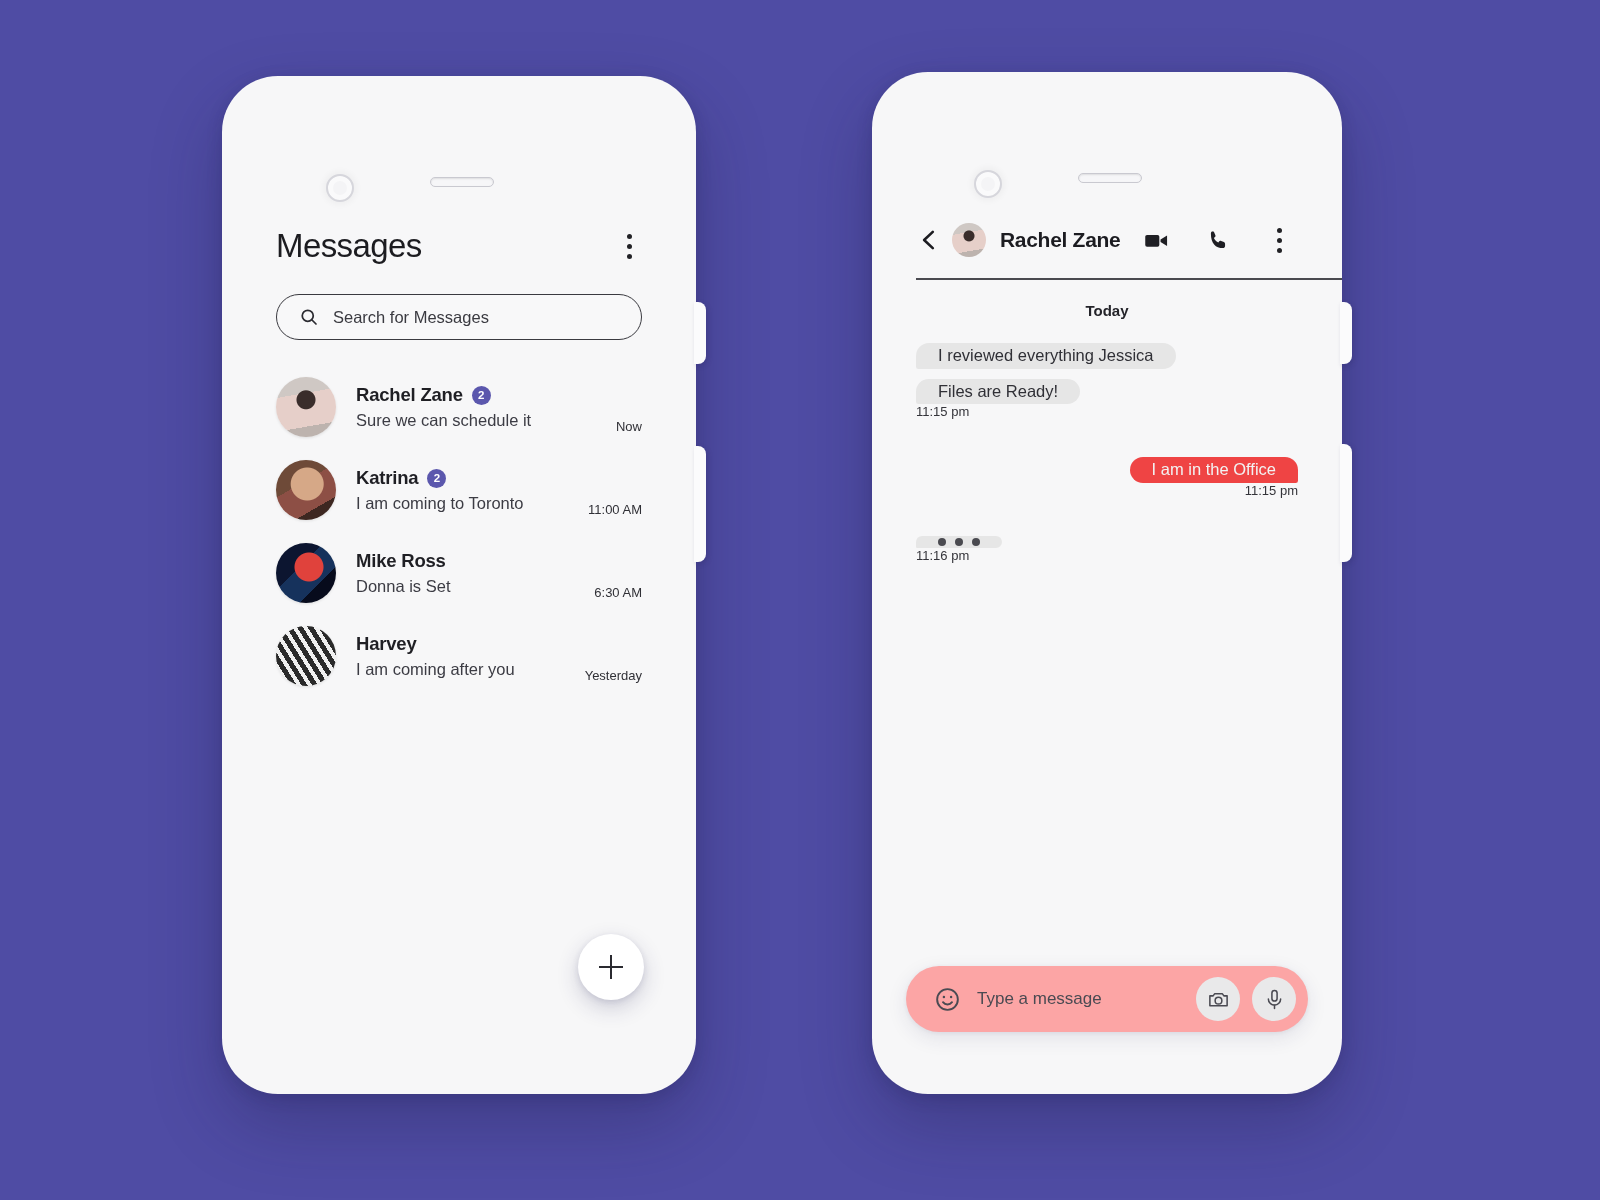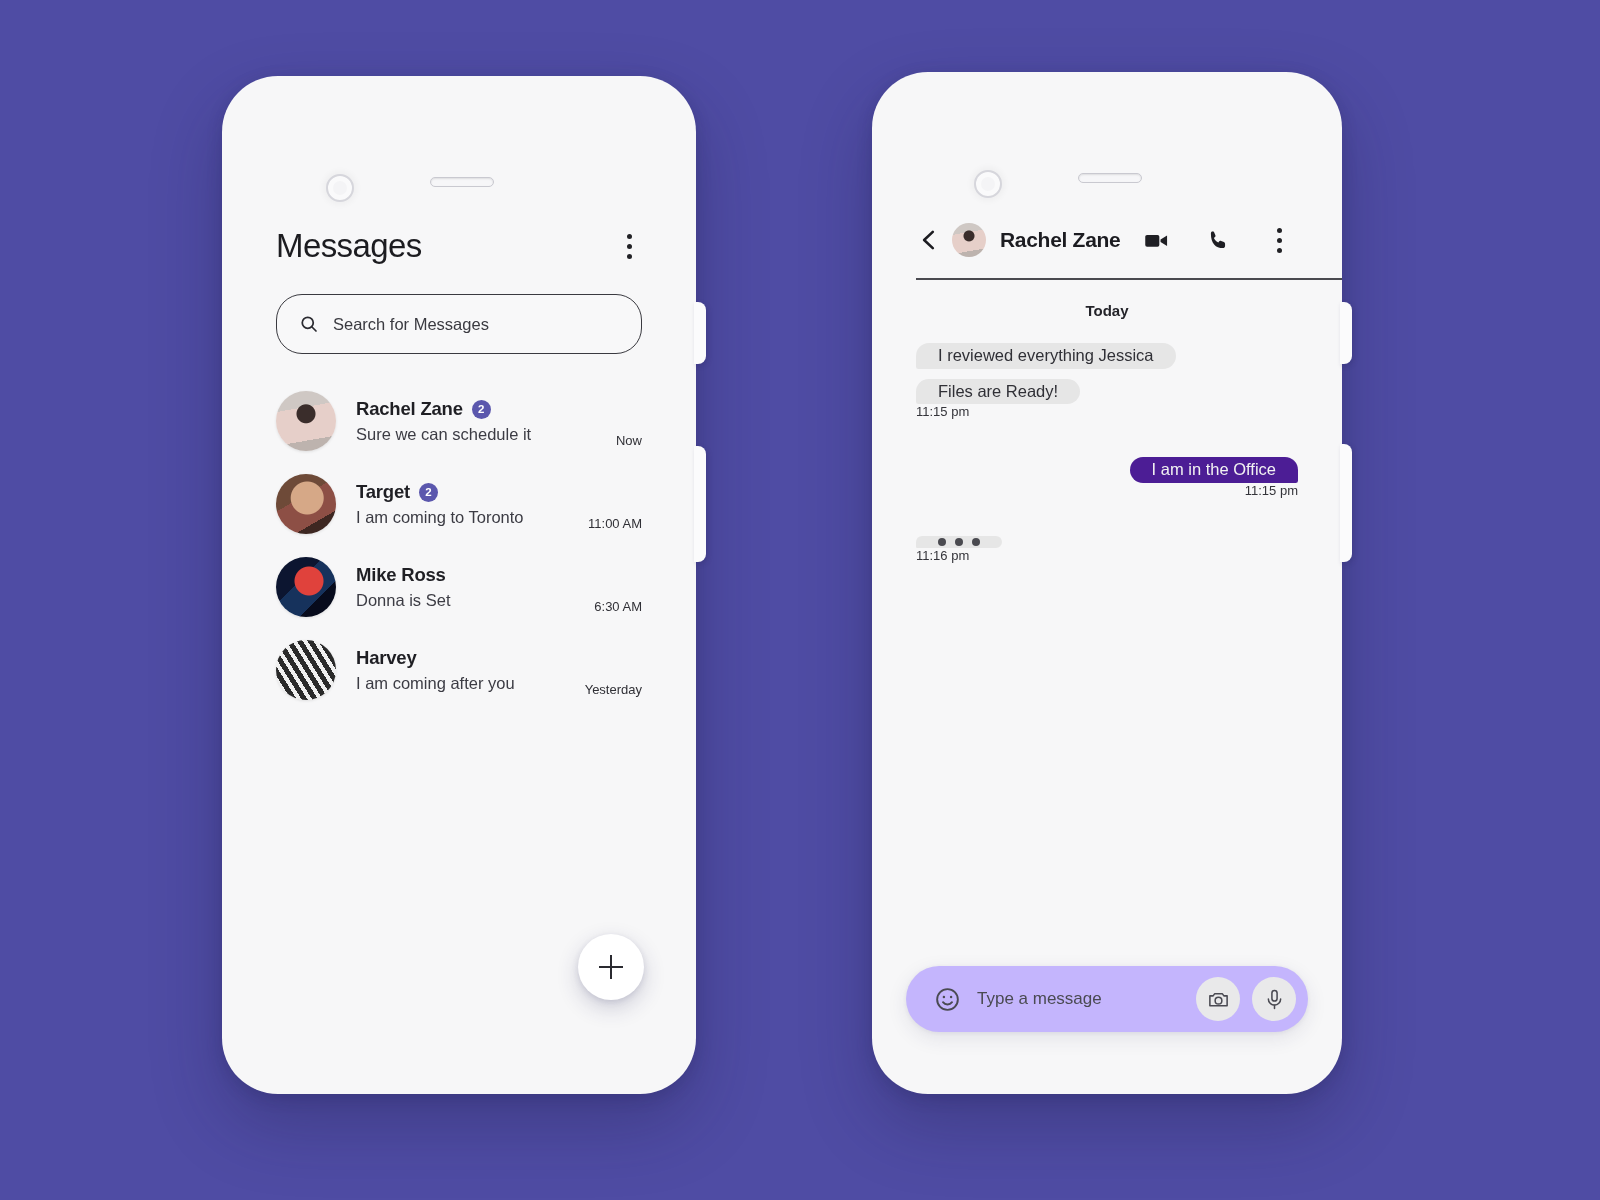--- a/index.html
+++ b/index.html
@@ -58,21 +58,21 @@
     display: flex; align-items: center; justify-content: space-between;
     padding: 0 54px 0 54px; height: 56px;
   }
   .page-title { font-size: 33px; font-weight: 400; color: #1c1c20; letter-spacing: -.6px; }
   .kebab { display: flex; flex-direction: column; gap: 5px; padding: 6px 10px; cursor: pointer; }
   .kebab i { width: 5px; height: 5px; border-radius: 50%; background: #222226; display: block; }
 
   .search-wrap { padding: 20px 54px 0 54px; }
   .search-box {
     display: flex; align-items: center; gap: 14px;
-    height: 60px; border: 1.6px solid #3a3a40; border-radius: 26px;
+    height: 46px; border: 1.6px solid #3a3a40; border-radius: 26px;
     padding: 0 22px; background: #f8f8f9;
   }
   .search-text { font-size: 16.5px; color: #3a3a40; }
 
   .conv-list { padding: 26px 54px 0 54px; }
   .conv {
     display: flex; align-items: center; gap: 20px; padding: 11px 0 12px 0; cursor: pointer;
   }
   .avatar {
     width: 60px; height: 60px; border-radius: 50%; flex: 0 0 60px;
@@ -136,31 +136,31 @@
 
   .day-label { text-align: center; font-size: 15px; font-weight: 700; color: #24242a; margin-top: 22px; }
 
   .msgs { padding: 24px 44px 0 44px; }
   .row { display: flex; }
   .row.out { justify-content: flex-end; }
   .bubble {
     font-size: 16.5px; line-height: 1.3; padding: 2px 22px; max-width: 78%;
   }
   .bubble.in  { background: #e6e6e6; color: #303036; border-radius: 22px 22px 22px 4px; }
-  .bubble.out { background: #4c1d95; color: #f2f2f2; border-radius: 22px 22px 4px 22px; }
+  .bubble.out { background: #ef4444; color: #f2f2f2; border-radius: 22px 22px 4px 22px; }
   .stamp { font-size: 13px; color: #34343a; }
   .stamp.right { text-align: right; }
   .gap-8 { height: 10px; }
   .gap-lg { height: 38px; }
   .typing { display: flex; gap: 9px; align-items: center; }
   .typing i { width: 8px; height: 8px; border-radius: 50%; background: #4a4a50; display: block; }
 
   .composer {
     position: absolute; left: 34px; right: 34px; bottom: 34px;
-    height: 66px; border-radius: 34px; background: #c4b5fd;
+    height: 66px; border-radius: 34px; background: #fca5a5;
     display: flex; align-items: center; padding: 0 12px 0 28px;
     box-shadow: 0 6px 20px rgba(40,38,90,.10), 0 1px 4px rgba(40,38,90,.07);
   }
   .composer-text { font-size: 17px; color: #4a4a52; margin-left: 16px; }
   .icon-btn {
     width: 44px; height: 44px; border-radius: 50%; background: #e9e9ea;
     display: flex; align-items: center; justify-content: center; cursor: pointer;
   }
   .icon-btn + .icon-btn { margin-left: 12px; }
   .composer-right { margin-left: auto; display: flex; align-items: center; }
@@ -210,21 +210,21 @@
           </div>
           <div class="conv-time">Now</div>
         </div>
 
 
 
         <div class="conv">
           <div class="avatar av4"></div>
           <div class="conv-body">
             <div class="conv-top">
-              <span class="conv-name">Target</span>
+              <span class="conv-name">Katrina</span>
               <span class="badge">2</span>
             </div>
             <div class="conv-snip">I am coming to Toronto</div>
           </div>
           <div class="conv-time">11:00 AM</div>
         </div>
 
         <div class="conv">
           <div class="avatar av5"></div>
           <div class="conv-body">

